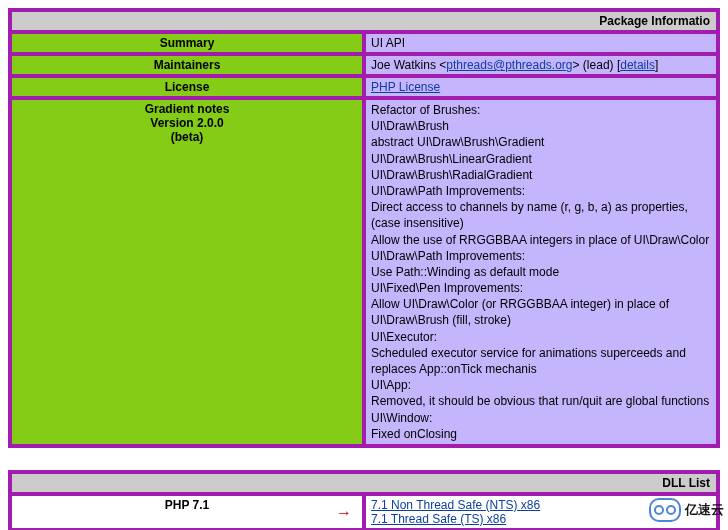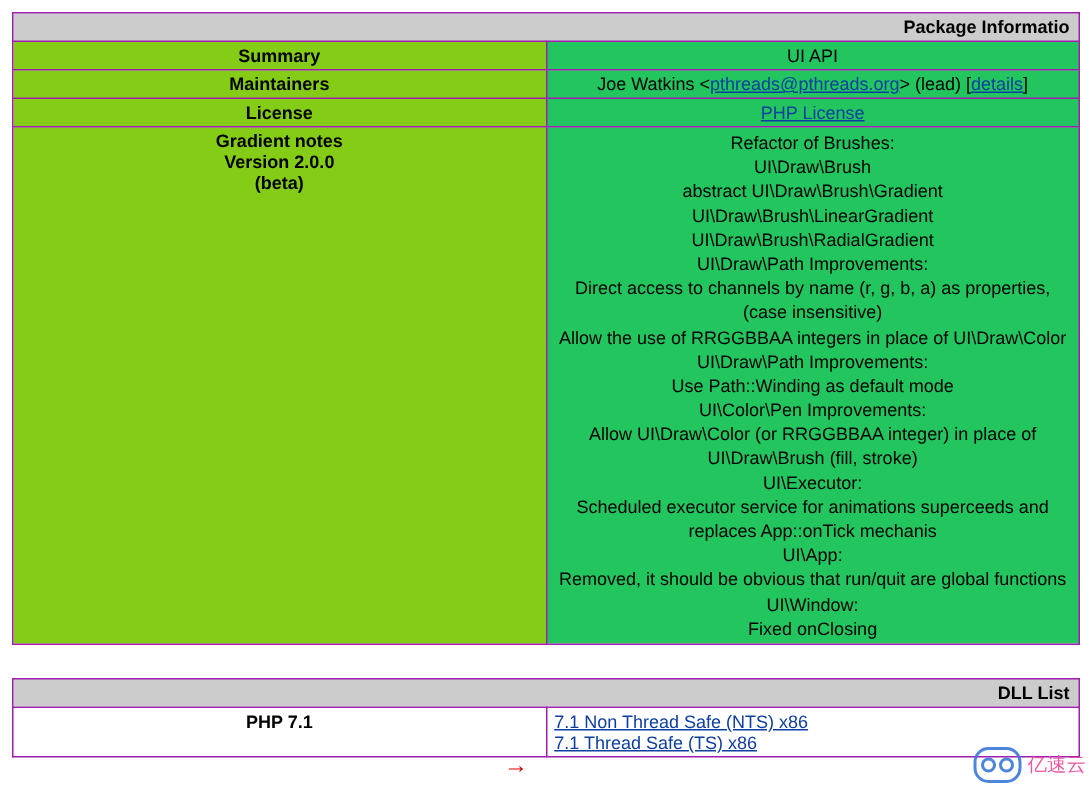--- a/index.html
+++ b/index.html
@@ -11,40 +11,40 @@
     background: #fff;
     width: 728px;
     box-sizing: border-box;
   }
   table {
     border-collapse: collapse;
     width: 712px;
     table-layout: fixed;
   }
   td, th {
-    border: 1px solid #a21caf;
+    border: 4px solid #a21caf;
     padding: 2px 5px;
     vertical-align: top;
     font-size: 12px;
   }
   th.section-header {
     background: #ccc;
     font-weight: bold;
     text-align: right;
     padding-right: 6px;
   }
   .label-cell {
     background: #84cc16;
     font-weight: bold;
     text-align: center;
     width: 180px;
   }
   .value-cell {
-    background: #22c55e;
-    text-align: center;
+    background: #c4b5fd;
+    text-align: left;
   }
   a {
     color: #0d3ea1;
   }
   .notes-line { line-height: 1.35; }
   .dll-label {
     background: #fff;
     font-weight: bold;
     text-align: center;
     width: 340px;
@@ -76,21 +76,21 @@
     position: relative;
   }
   .wm-icon::before, .wm-icon::after {
     content: "";
     position: absolute;
     border: 2px solid #3a78d8;
     border-radius: 50%;
   }
   .wm-icon::before { width:6px; height:6px; left:3px; top:5px; }
   .wm-icon::after  { width:6px; height:6px; right:3px; top:5px; }
-  .wm-text { color:#ec4899; font-weight:normal; font-size:13px; }
+  .wm-text { color:#000000; font-weight:bold; font-size:13px; }
   .container { position: relative; width:720px; height:522px; }
 </style>
 </head>
 <body>
 
 <div class="container">
 
 <table>
   <tbody>
         <tr>
@@ -120,21 +120,21 @@
             <div class="notes-line">Refactor of Brushes:</div>
             <div class="notes-line">UI\Draw\Brush</div>
             <div class="notes-line">abstract UI\Draw\Brush\Gradient</div>
             <div class="notes-line">UI\Draw\Brush\LinearGradient</div>
             <div class="notes-line">UI\Draw\Brush\RadialGradient</div>
             <div class="notes-line">UI\Draw\Path Improvements:</div>
             <div class="notes-line">Direct access to channels by name (r, g, b, a) as properties, (case insensitive)</div>
             <div class="notes-line">Allow the use of RRGGBBAA integers in place of UI\Draw\Color</div>
             <div class="notes-line">UI\Draw\Path Improvements:</div>
             <div class="notes-line">Use Path::Winding as default mode</div>
-            <div class="notes-line">UI\Color\Pen Improvements:</div>
+            <div class="notes-line">UI\Fixed\Pen Improvements:</div>
             <div class="notes-line">Allow UI\Draw\Color (or RRGGBBAA integer) in place of UI\Draw\Brush (fill, stroke)</div>
             <div class="notes-line">UI\Executor:</div>
             <div class="notes-line">Scheduled executor service for animations superceeds and replaces App::onTick mechanis</div>
             <div class="notes-line">UI\App:</div>
             <div class="notes-line">Removed, it should be obvious that run/quit are global functions</div>
             <div class="notes-line">UI\Window:</div>
             <div class="notes-line">Fixed onClosing</div>
           </td>
   </tr>
 </tbody>

